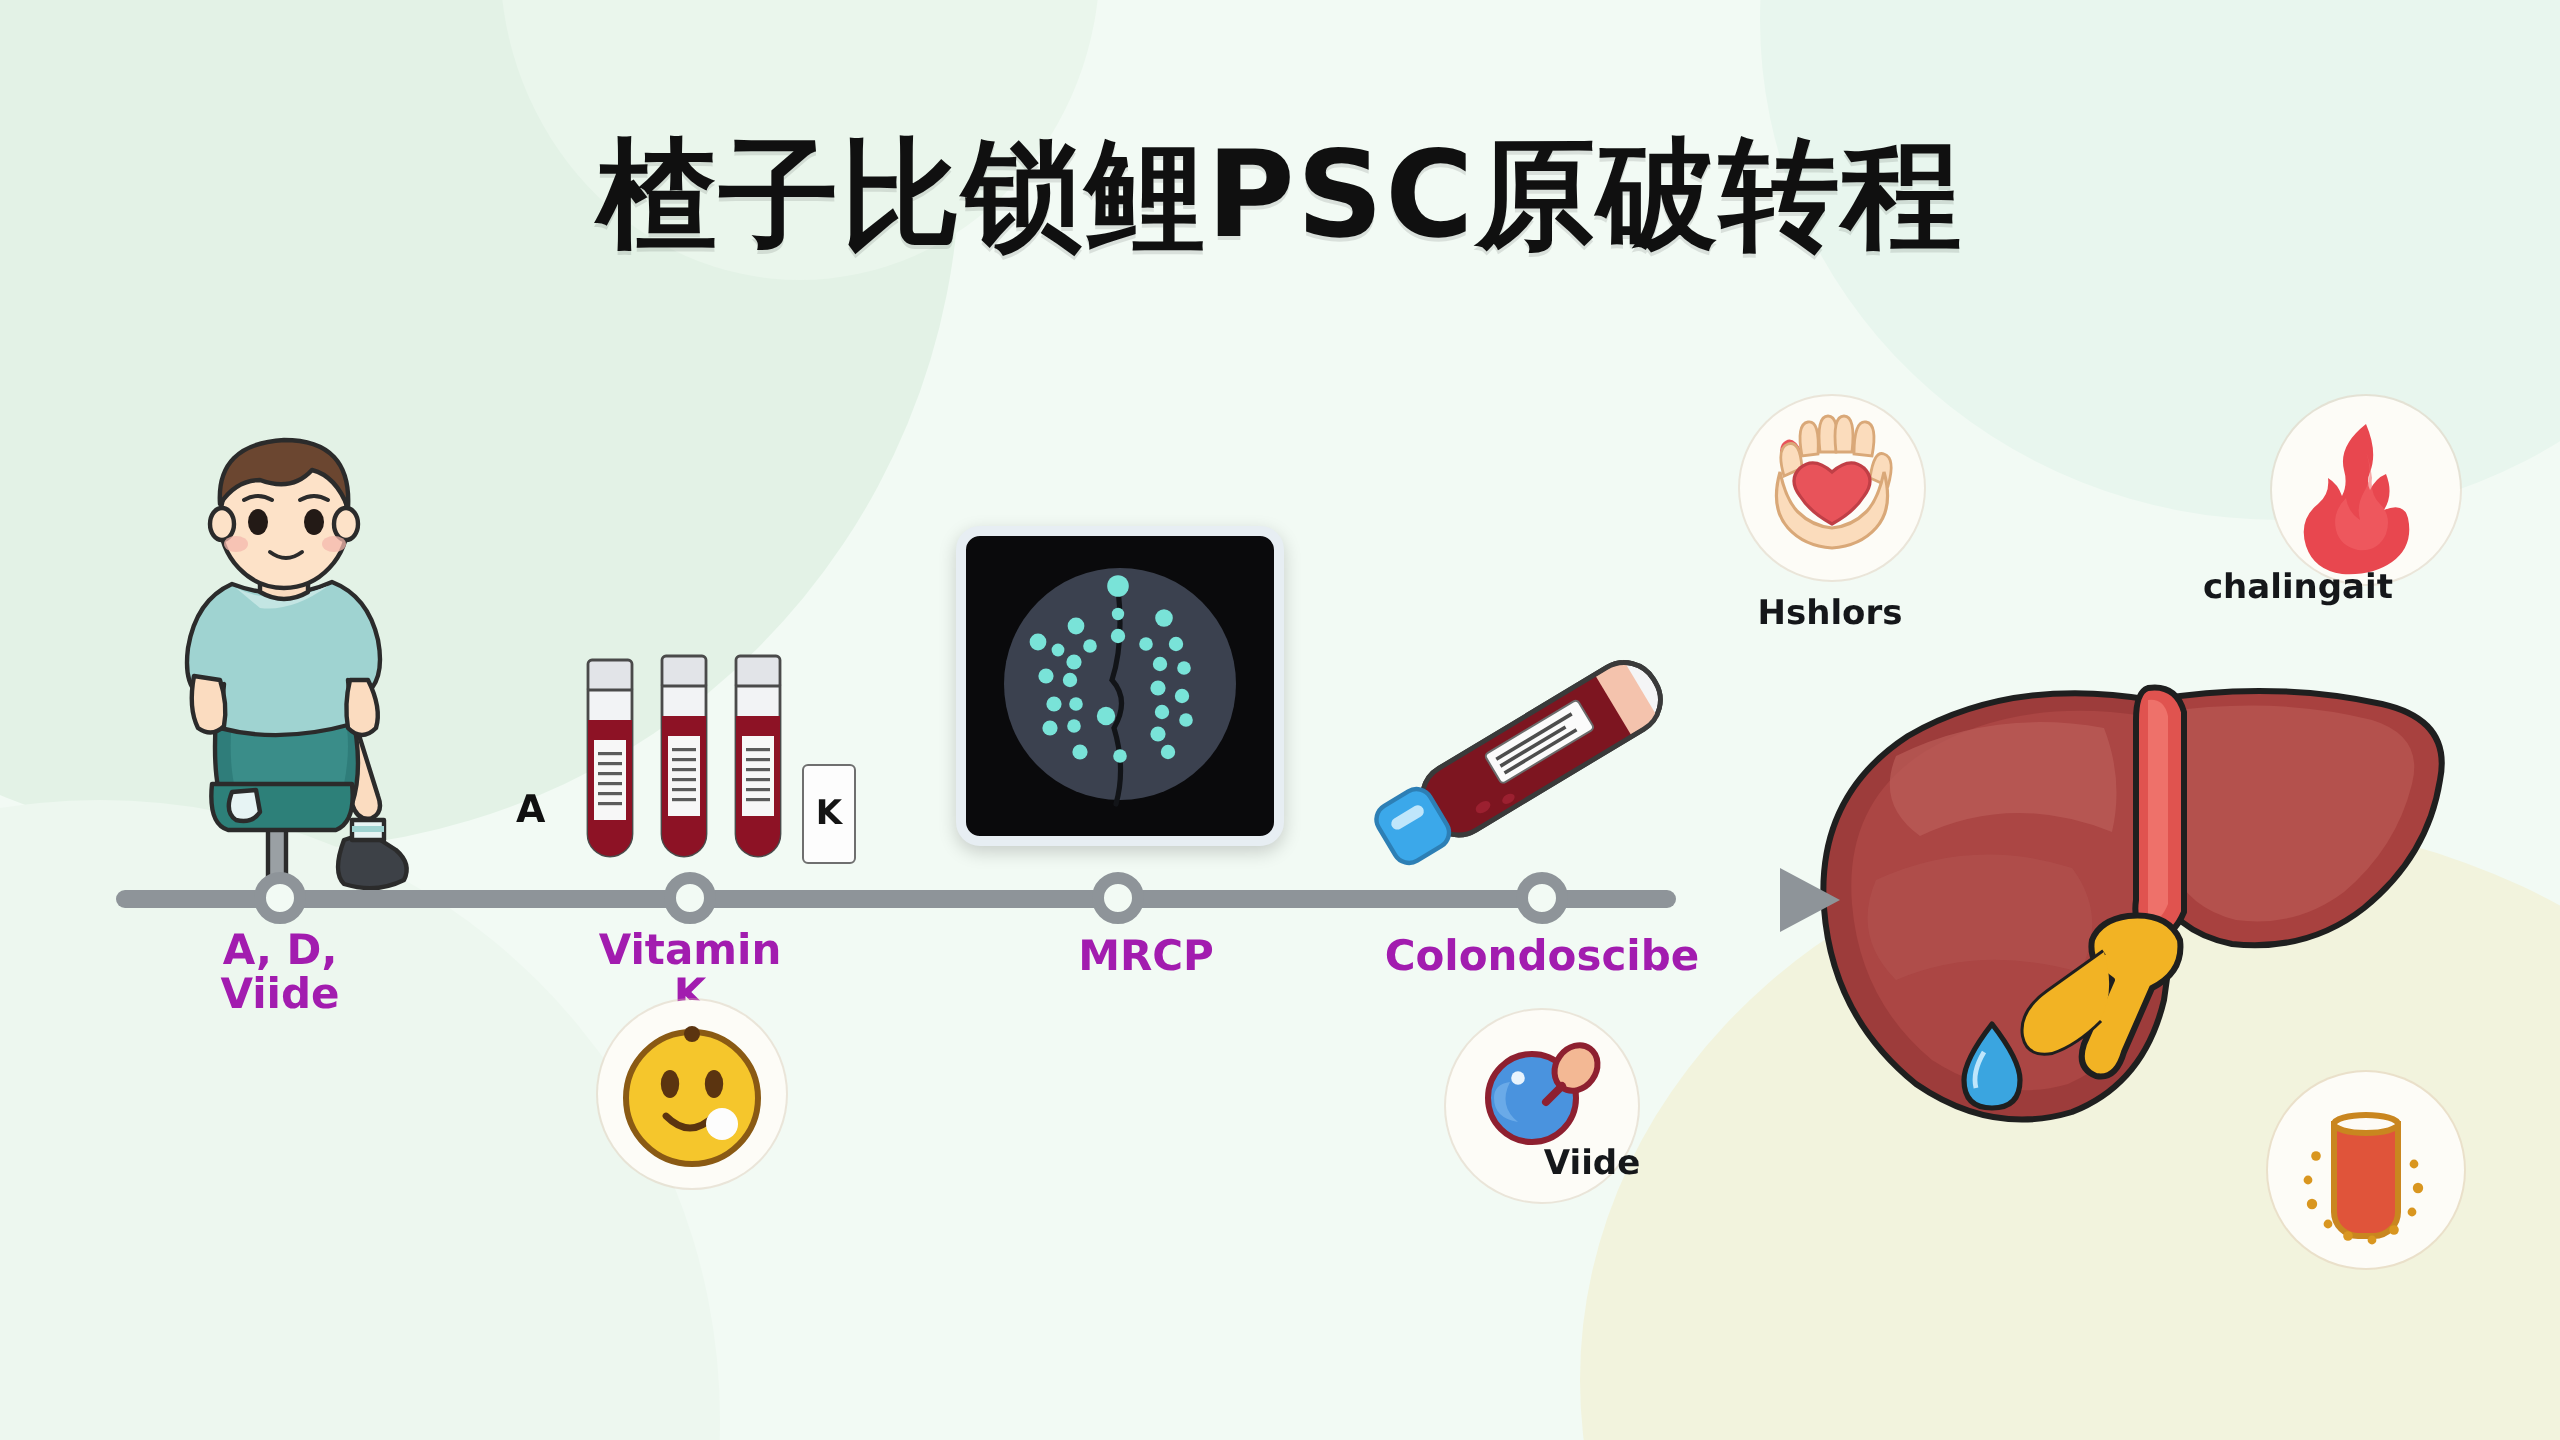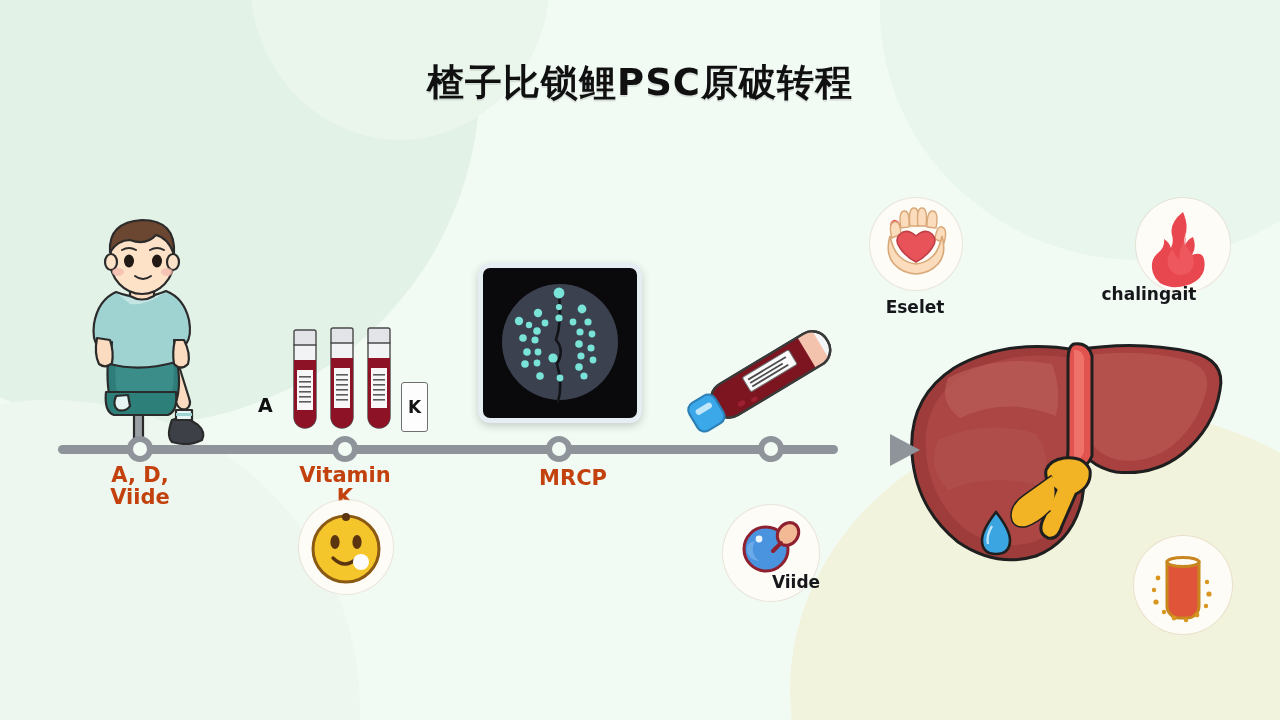--- a/index.html
+++ b/index.html
@@ -14,33 +14,33 @@
   .blob{position:absolute;border-radius:50%;}
   .blob-tl{left:-210px;top:-265px;width:690px;height:690px;background:#e3f2e6;}
   .blob-tr{right:-120px;top:-240px;width:520px;height:500px;background:#e8f6ee;}
   .blob-br{right:-150px;bottom:-250px;width:640px;height:560px;background:#f2f3dd;}
   .blob-bl{left:-260px;bottom:-300px;width:620px;height:620px;background:#edf7ef;}
   .blob-mid{left:250px;top:-180px;width:300px;height:320px;background:#eaf6ec;}
 
   
   .title{
     position:absolute;left:0;right:0;top:58px;text-align:center;
-    font-size:37px;font-weight:bold;color:#101010;letter-spacing:1px;
+    font-size:60px;font-weight:bold;color:#101010;letter-spacing:1px;
     font-family:"DejaVu Sans","Liberation Sans",sans-serif;
     text-shadow:0 2px 0 rgba(0,0,0,.10);
   }
 
   
   .timeline{position:absolute;left:58px;top:442px;width:812px;height:16px;}
   .tl-bar{position:absolute;left:0;top:3px;width:780px;height:9px;background:#8e9499;border-radius:5px;}
   .tl-arrow{position:absolute;left:832px;top:-8px;width:0;height:0;
     border-top:16px solid transparent;border-bottom:16px solid transparent;border-left:30px solid #8e9499;}
   .tl-node{position:absolute;top:-6px;width:26px;height:26px;border-radius:50%;
     background:#f2faf4;border:6px solid #8e9499;box-sizing:border-box;}
-  .tl-label{position:absolute;text-align:center;font-weight:bold;color:#c2410c;
+  .tl-label{position:absolute;text-align:center;font-weight:bold;color:#a21caf;
     font-size:21px;line-height:1.04;font-family:"DejaVu Sans","Liberation Sans",sans-serif;}
 
   
   .boy{position:absolute;left:72px;top:206px;width:140px;height:250px;}
 
   
   .vials{position:absolute;left:256px;top:318px;width:180px;height:125px;}
   .letter-a{position:absolute;left:258px;top:394px;font-size:19px;font-weight:bold;color:#101010;
     font-family:"DejaVu Sans","Liberation Sans",sans-serif;}
   .kcard{position:absolute;left:401px;top:382px;width:25px;height:48px;background:#fdfdfd;
@@ -260,35 +260,38 @@
     <div>A, D,</div>
     <div>Viide</div>
   </div>
   <div class="tl-label" style="left:275px;top:465px;width:140px">
     <div>Vitamin</div>
     <div>K</div>
   </div>
   <div class="tl-label" style="left:503px;top:468px;width:140px">
     <div>MRCP</div>
   </div>
+  <div class="tl-label" style="left:671px;top:468px;width:200px">
+    <div>Colondoscibe</div>
+  </div>
 
   <div class="badge" style="left:870px;top:198px;width:92px;height:92px">
     <svg viewBox="0 0 92 92" width="92" height="92">
       <path d="M31 28 q-5 -10 -10 -4 q-3 5 3 13 Z" fill="#e8535a"></path>
       <path d="M22 40 q-4 -14 2 -16 q6 -2 7 12 Z" fill="#fbdcbc" stroke="#d9a878" stroke-width="1.4"></path>
       <path d="M31 30 q-3 -16 3 -17 q6 -1 5 16 Z" fill="#fbdcbc" stroke="#d9a878" stroke-width="1.4"></path>
       <path d="M40 28 q-2 -18 4 -18 q6 0 4 18 Z" fill="#fbdcbc" stroke="#d9a878" stroke-width="1.4"></path>
       <path d="M48 28 q-2 -18 4 -18 q6 0 4 18 Z" fill="#fbdcbc" stroke="#d9a878" stroke-width="1.4"></path>
       <path d="M57 29 q0 -17 6 -16 q6 1 3 17 Z" fill="#fbdcbc" stroke="#d9a878" stroke-width="1.4"></path>
       <path d="M65 41 q2 -14 7 -12 q6 2 2 16 Z" fill="#fbdcbc" stroke="#d9a878" stroke-width="1.4"></path>
       <path d="M46 38 q-9 -8 -16 -2 q-6 6 0 14 q5 8 16 14 q11 -6 16 -14 q6 -8 0 -14 q-7 -6 -16 2 Z" fill="#e8535a" stroke="#c03f46" stroke-width="1.6"></path>
       <path d="M20 38 q-5 18 4 28 q8 9 22 10 q14 -1 22 -10 q9 -10 4 -28 q-3 14 -9 20 q-7 7 -17 8 q-10 -1 -17 -8 q-6 -6 -9 -20 Z" fill="#fbdcbc" stroke="#d9a878" stroke-width="1.6"></path>
     </svg>
   </div>
-  <div class="badge-cap" style="left:850px;top:297px;width:130px">Eselet</div>
+  <div class="badge-cap" style="left:850px;top:297px;width:130px">Hshlors</div>
 
   <div class="badge" style="left:1136px;top:198px;width:94px;height:94px">
     <svg viewBox="0 0 94 94" width="94" height="94">
       <path d="M47 14 q6 14 2 24 q-2 5 0 9 q3 -6 8 -8 q4 10 -1 18 q10 -4 12 4 q3 14 -8 22 q-10 7 -25 6 q-14 -2 -18 -14 q-4 -13 6 -21 q6 -5 5 -13 q5 3 7 9 q3 -6 1 -13 q-3 -12 11 -23 Z" fill="#e8474f"></path>
       <path d="M47 28 q4 12 -1 20 q-4 7 -2 14 q-6 -4 -7 -11 q-7 7 -5 16 q2 8 11 10 q10 1 14 -8 q3 -9 -3 -15 q-5 -5 -4 -13 q-1 -8 -3 -13 Z" fill="#f2646a" opacity=".55"></path>
     </svg>
   </div>
   <div class="badge-cap" style="left:1084px;top:284px;width:130px">chalingait</div>
 
   <div class="badge" style="left:299px;top:500px;width:94px;height:94px">

